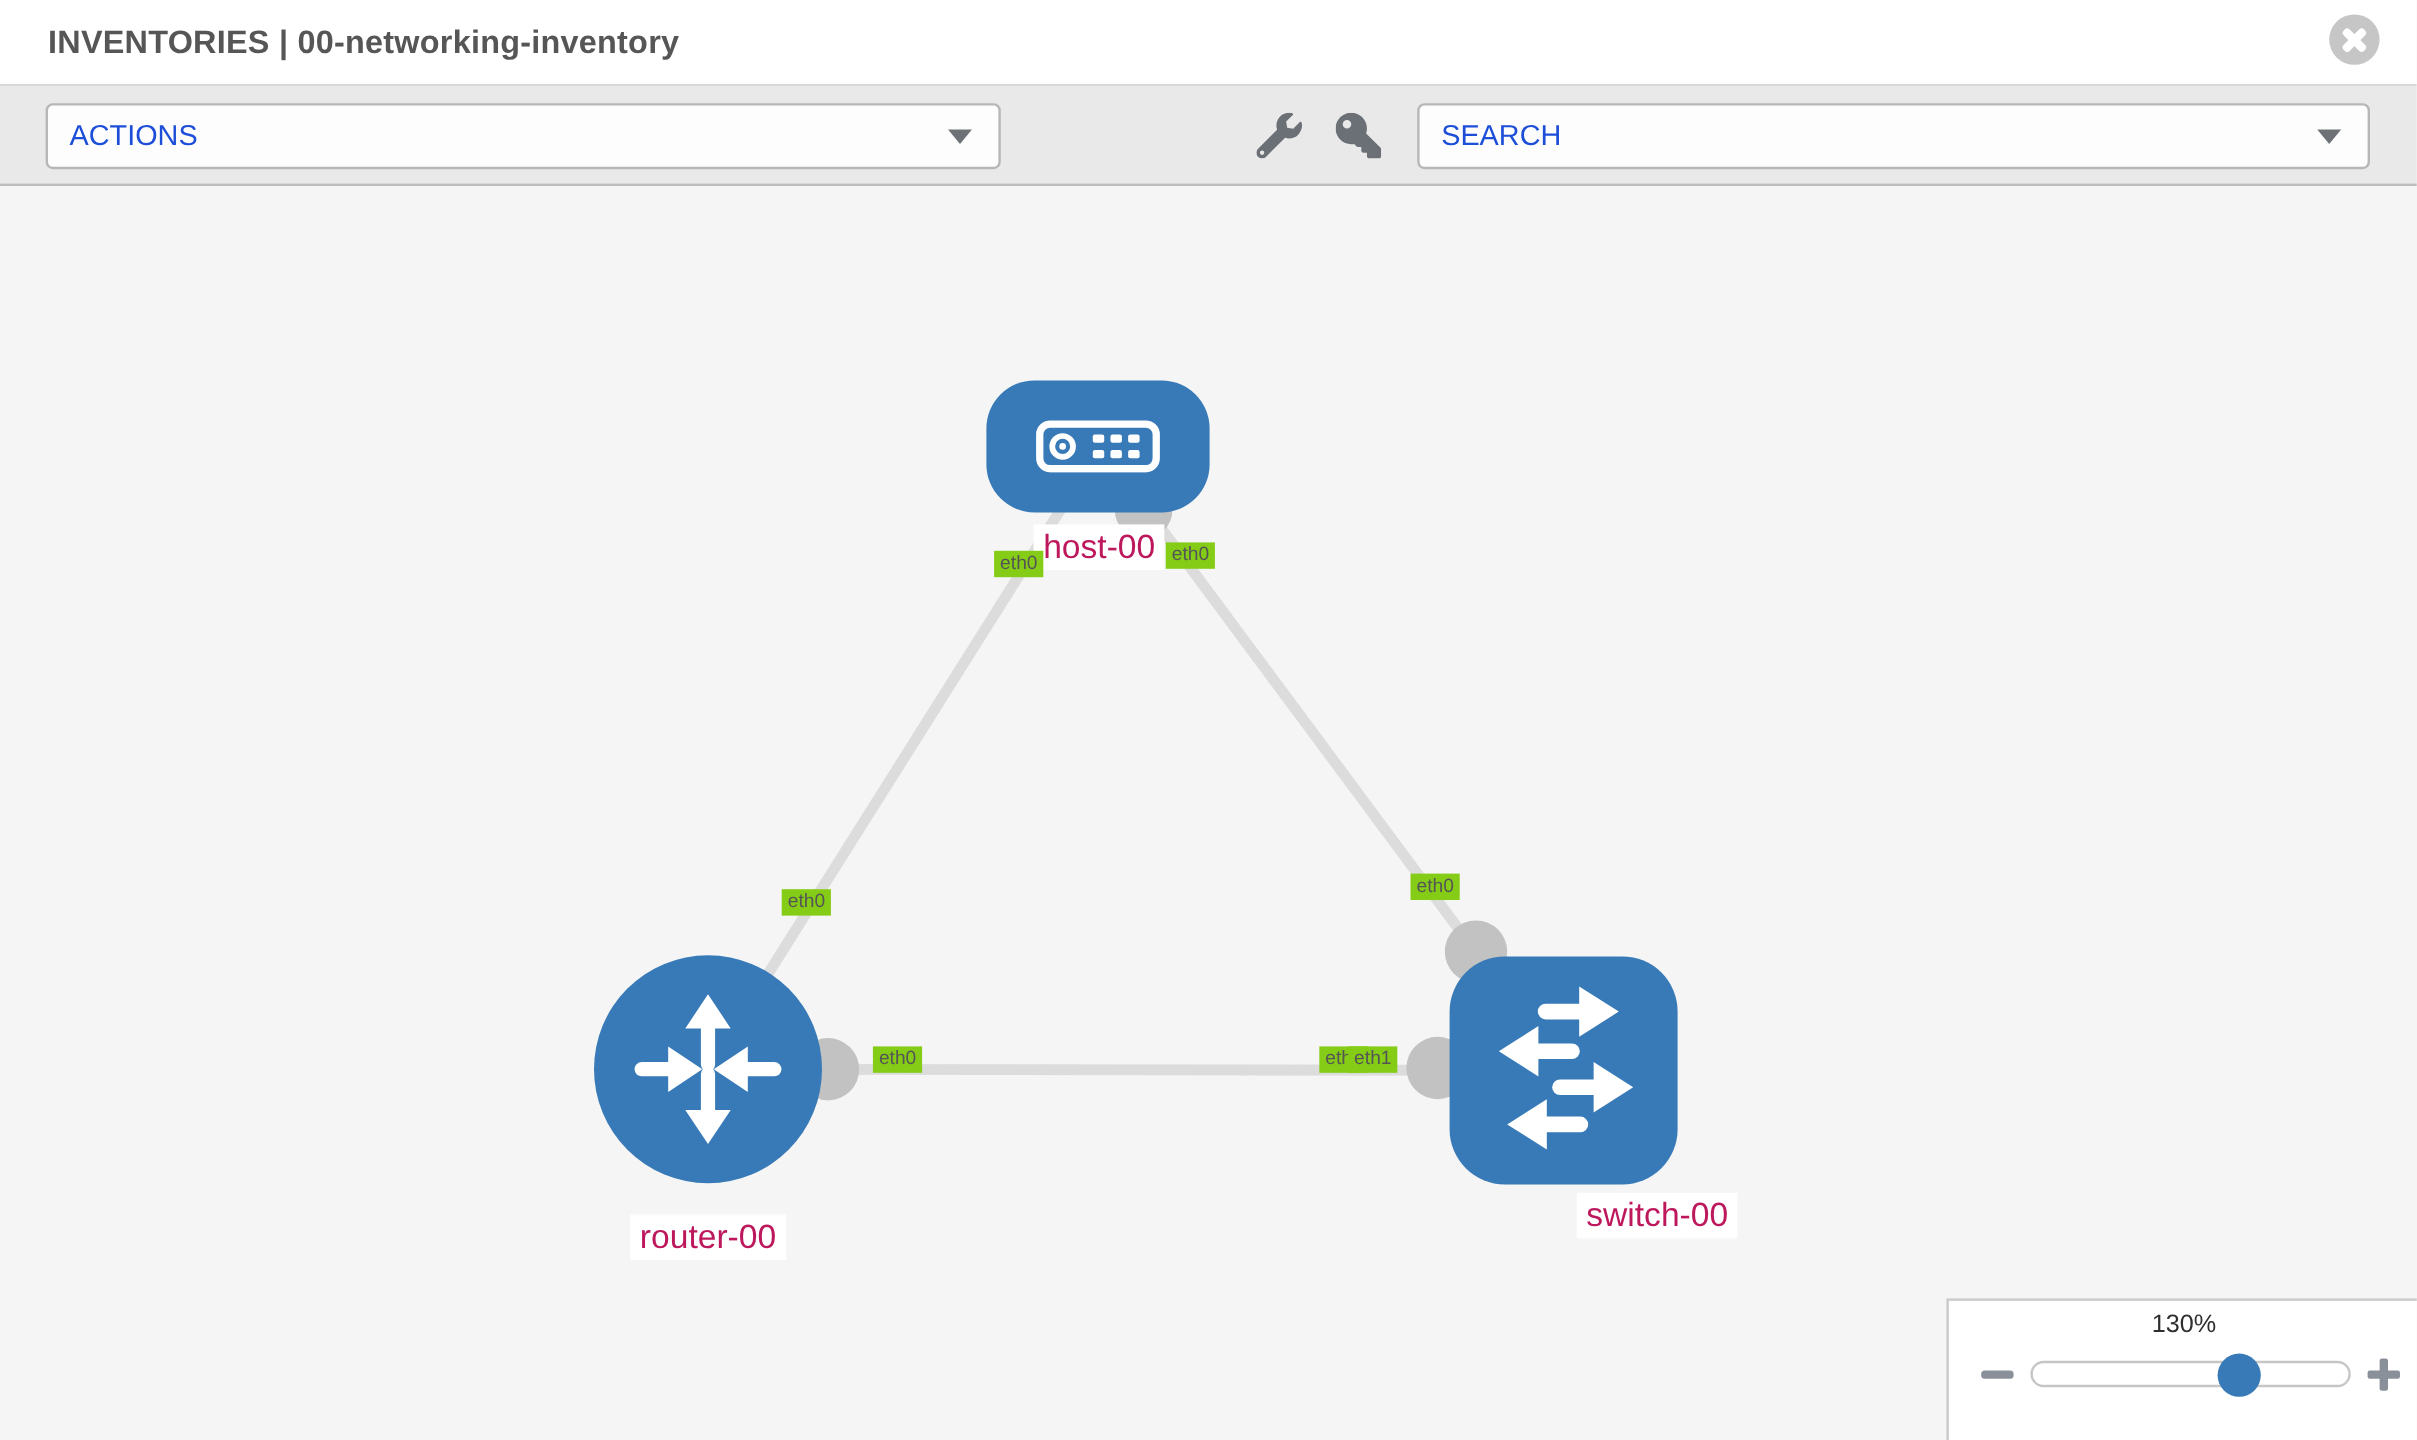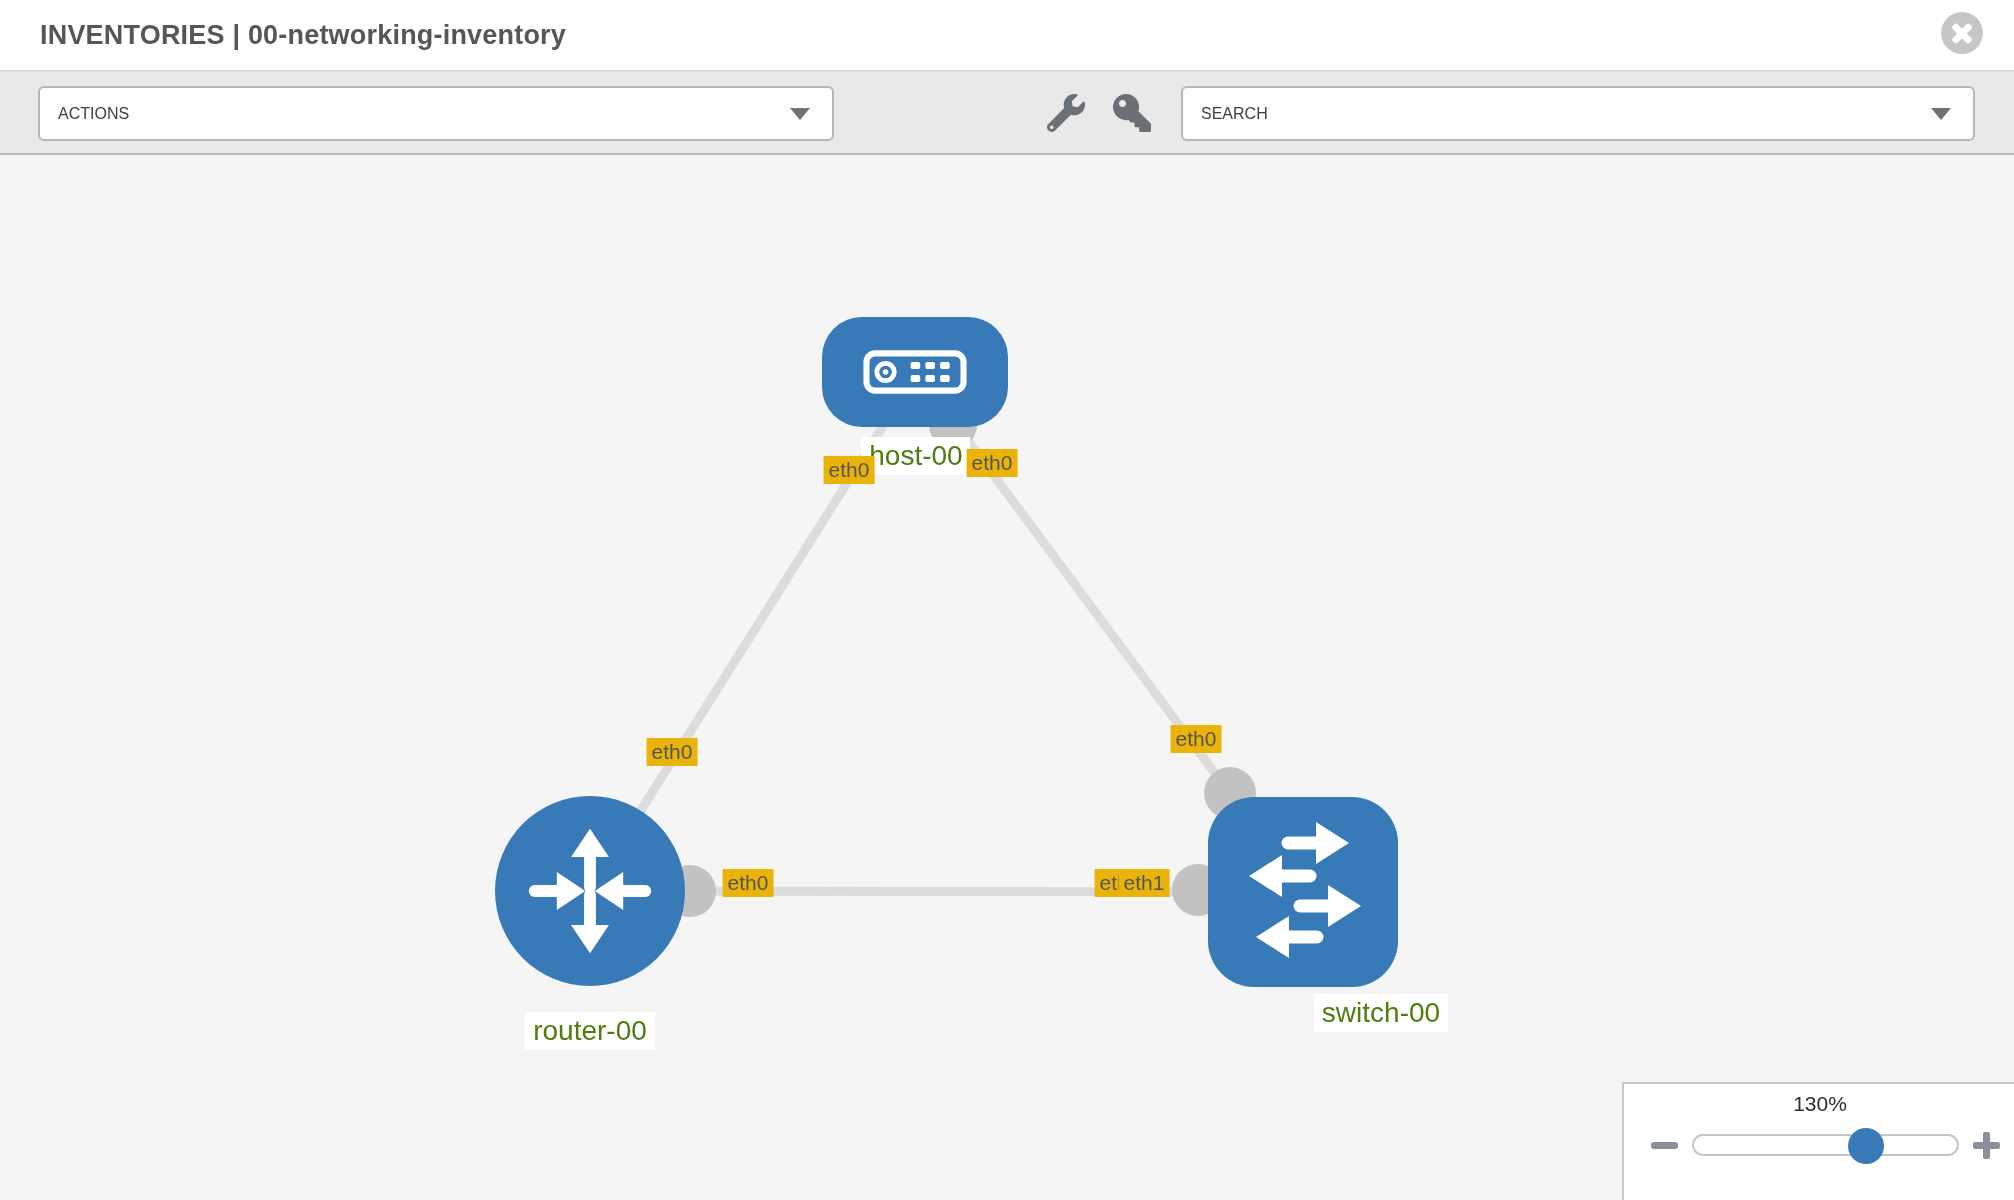--- a/index.html
+++ b/index.html
@@ -28,46 +28,46 @@
   
   .toolbar{
     position:absolute;left:0;top:72px;width:2014px;height:83px;background:#e9e9e9;
     border-bottom:2px solid #bcbcbc;box-sizing:border-box;
   }
   .combo{
     position:absolute;top:14px;height:55px;background:#fdfdfd;border:2px solid #b7b7b7;
     border-radius:6px;box-sizing:border-box;cursor:pointer;
   }
   .combo .combo-text{
-    position:absolute;left:18px;top:0;height:51px;line-height:51px;font-size:16px;color:#404040;
+    position:absolute;left:18px;top:0;height:51px;line-height:51px;font-size:24px;color:#1d4ed8;
   }
   .combo .caret{
     position:absolute;right:22px;top:20px;width:0;height:0;
     border-left:10px solid transparent;border-right:10px solid transparent;
     border-top:12px solid #6e7277;
   }
   .combo.actions{left:38px;width:796px;}
   .combo.search{left:1181px;width:794px;text-align:center;}
   .tool-icon{position:absolute;top:22px;width:38px;height:38px;cursor:pointer;}
   .tool-icon.wrench{left:1047px;}
   .tool-icon.key{left:1113px;}
   
   .canvas{position:absolute;left:0;top:155px;width:2014px;height:1045px;background:#f5f5f5;}
   .net-svg{position:absolute;left:0;top:0;}
   .node{position:absolute;background:#377ab7;cursor:pointer;display:flex;align-items:center;justify-content:center;}
   .node.host{left:822px;top:162px;width:186px;height:110px;border-radius:40px;}
   .node.router{left:495px;top:641px;width:190px;height:190px;border-radius:50%;}
   .node.switch{left:1208px;top:642px;width:190px;height:190px;border-radius:46px;}
   .node-label{
-    position:absolute;transform:translate(-50%,-50%);background:#ffffff;color:#4d7c0f;
+    position:absolute;transform:translate(-50%,-50%);background:#ffffff;color:#be185d;
     font-size:28px;padding:3px 8px;white-space:nowrap;
   }
   .port-label{
-    position:absolute;transform:translate(-50%,-50%);background:#eab308;color:#555555;
-    font-size:21px;padding:2px 5px;white-space:nowrap;
+    position:absolute;transform:translate(-50%,-50%);background:#84cc16;color:#555555;
+    font-size:16px;padding:2px 5px;white-space:nowrap;
   }
   
   .zoom-panel{
     position:absolute;left:1622px;top:927px;width:396px;height:122px;background:#ffffff;
     border:2px solid #c9c9c9;box-sizing:border-box;
   }
   .zoom-level{position:absolute;left:0;top:8px;width:392px;text-align:center;font-size:21px;color:#2f2f2f;}
   .zoom-minus{position:absolute;left:27px;top:58px;width:27px;height:7px;border-radius:3px;background:#8a909a;cursor:pointer;}
   .zoom-plus{position:absolute;left:349px;top:48px;width:27px;height:27px;cursor:pointer;}
   .zoom-plus .pb1{position:absolute;left:0;top:10px;width:27px;height:7px;border-radius:2px;background:#8a909a;}

